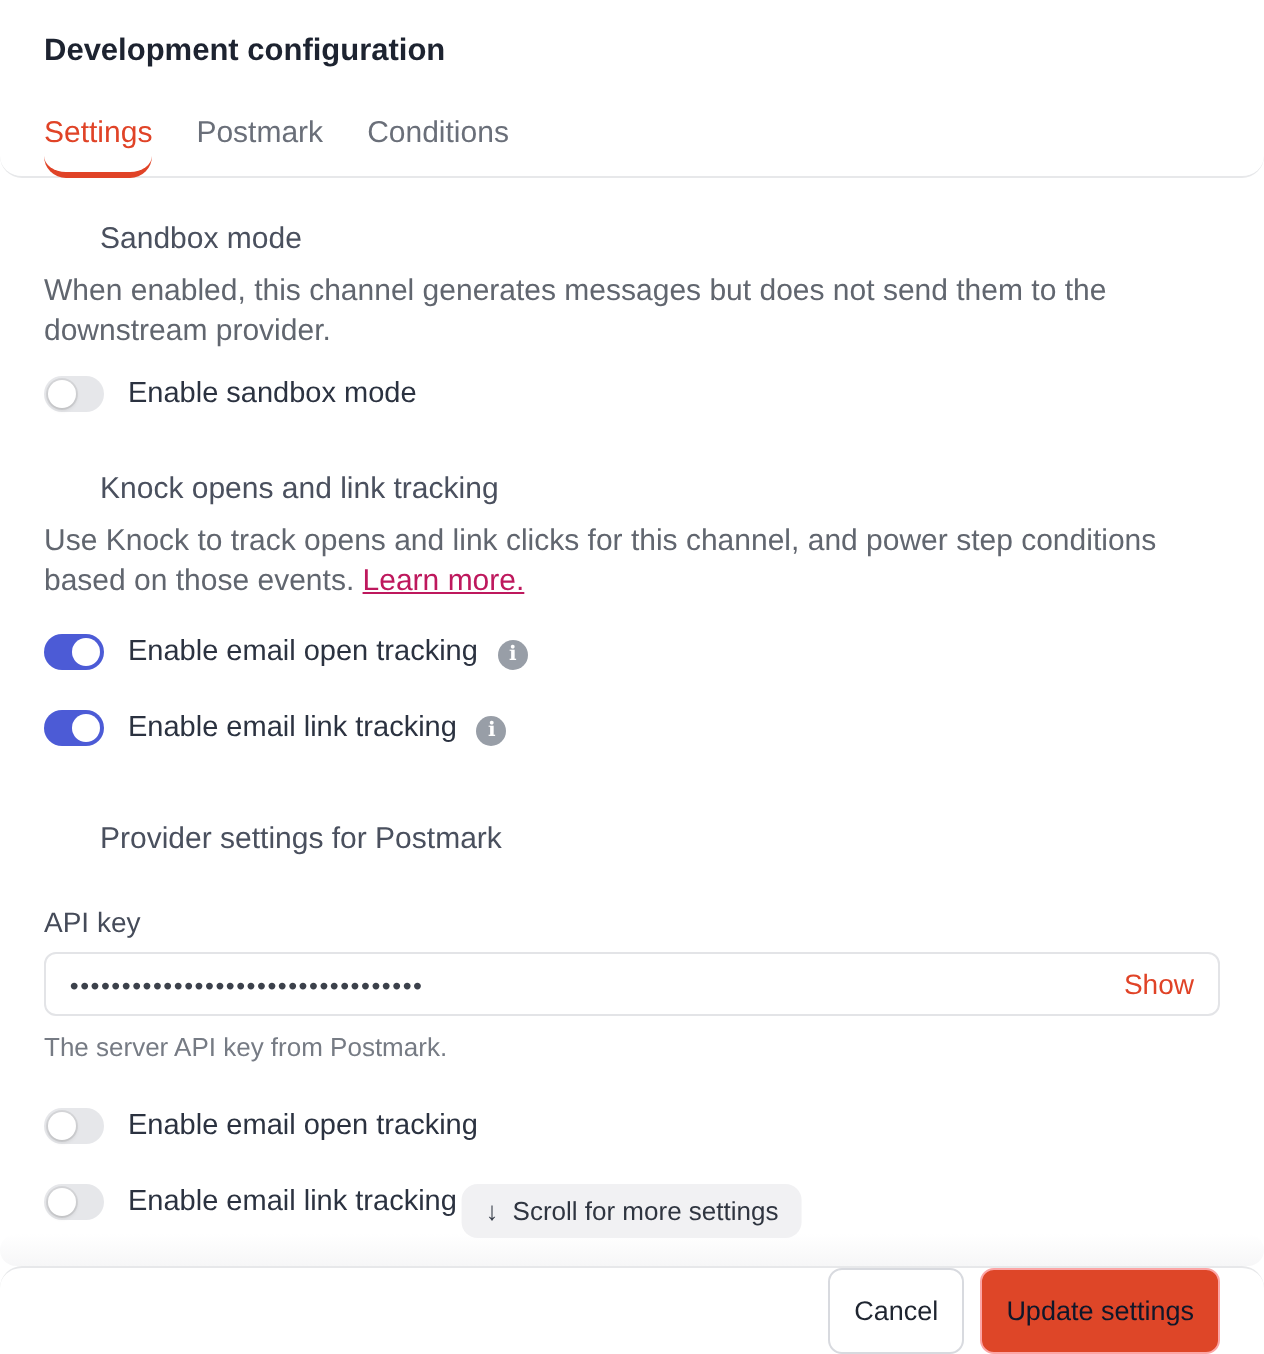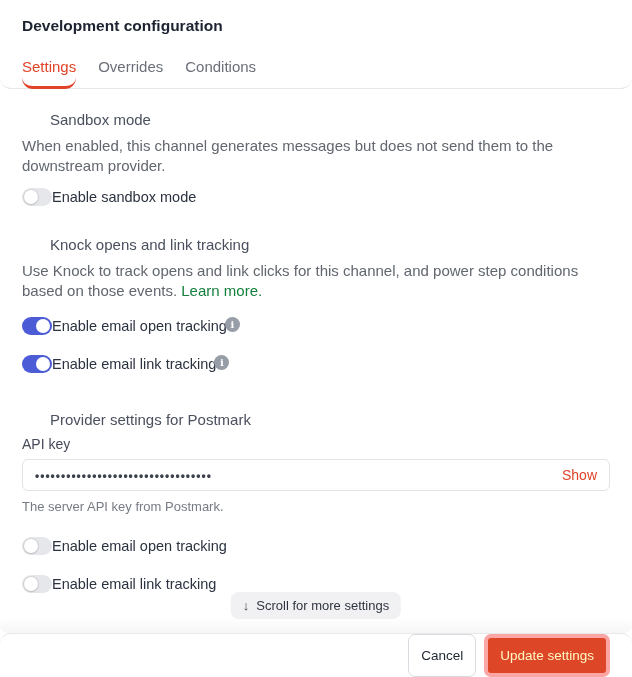--- a/index.html
+++ b/index.html
@@ -20,69 +20,69 @@
 
   
   .tabs { margin-top: 22px; padding: 0 22px; display: flex; gap: 22px; border-bottom: 1px solid #e7e8ea; }
   .tab { font-size: 15px; line-height: 18px; padding-bottom: 10px; color: #6a6f79; cursor: pointer; position: relative; border-bottom: 3px solid transparent; margin-bottom: -1px; }
   .tab.active { color: #e04327; font-weight: 500; border-bottom-color: #e04327; }
 
   
   .content { flex: 1; padding: 0 22px; position: relative; }
   .section-heading { font-size: 15px; font-weight: 400; color: #4a505e; line-height: 22px; margin-left: 28px; }
   .section-desc { font-size: 15px; color: #61666f; line-height: 20px; margin-top: 5px; max-width: 585px; }
-  .link { color: #15803d; cursor: pointer; }
+  .link { color: #be185d; text-decoration: underline; cursor: pointer; }
 
   .mt20 { margin-top: 20px; }
   .mt28 { margin-top: 28px; }
   .mt36 { margin-top: 36px; }
 
-  .toggle-row { display: flex; align-items: flex-start; height: 18px; }
+  .toggle-row { display: flex; align-items: flex-end; gap: 12px; height: 18px; }
   .toggle-row.mt12 { margin-top: 12px; }
   .toggle-row.mt16 { margin-top: 16px; }
   .toggle-row.mt20 { margin-top: 20px; }
   .toggle-row.mt22 { margin-top: 22px; }
   .toggle { width: 30px; height: 18px; border-radius: 9px; position: relative; flex: 0 0 auto; cursor: pointer; }
   .toggle.on { background: #4c5bd6; }
   .toggle.off { background: #e6e7ea; }
   .toggle .knob { width: 14px; height: 14px; border-radius: 50%; background: #fff; position: absolute; top: 2px; }
   .toggle.on .knob { right: 2px; }
   .toggle.off .knob { left: 2px; box-shadow: 0 0 0 1px rgba(0,0,0,0.07), 0 1px 2px rgba(0,0,0,0.12); }
   .toggle-label { font-size: 14.5px; color: #2b3240; line-height: 18px; }
   .info-icon { width: 15px; height: 15px; border-radius: 50%; background: #989ea7; color: #fff; font-size: 10px; font-weight: 700; display: inline-flex; align-items: center; justify-content: center; margin-left: -2px; cursor: pointer; font-family: "DejaVu Serif", serif; }
 
-  .field-label { margin-top: 4px; font-size: 14px; color: #454b59; line-height: 18px; }
+  .field-label { margin-top: 21px; font-size: 14px; color: #454b59; line-height: 18px; }
   .api-field { margin-top: 6px; height: 32px; border: 1px solid #e3e4e7; border-radius: 6px; display: flex; align-items: center; justify-content: space-between; padding: 0 12px; background: #fff; }
   .masked-dots { font-size: 12px; font-weight: 700; letter-spacing: 1px; color: #3c414b; line-height: 12px; transform: translateY(1px); }
   .show-link { font-size: 14px; color: #e04327; font-weight: 500; cursor: pointer; }
   .helper-text { margin-top: 8px; font-size: 13px; color: #767b84; line-height: 16px; }
 
   
   .fade { position: absolute; left: 0; right: 0; bottom: 0; height: 16px; background: linear-gradient(to bottom, rgba(250,250,250,0), rgba(246,246,247,0.95)); pointer-events: none; }
   .scroll-pill { position: absolute; left: 50%; transform: translateX(-50%); bottom: 14px; background: #f1f1f3; border-radius: 8px; padding: 6px 12px; display: flex; align-items: center; gap: 7px; font-size: 13px; color: #2f3540; white-space: nowrap; }
   .scroll-pill .arrow { font-size: 13px; color: #3a404c; }
 
   
   .footer { height: 44px; border-top: 1px solid #e7e8ea; display: flex; align-items: center; justify-content: flex-end; gap: 8px; padding: 0 22px; background: #fff; }
   .btn { height: 43px; border-radius: 7px; font-size: 13.5px; font-weight: 500; display: inline-flex; align-items: center; padding: 0 12px; cursor: pointer; font-family: inherit; }
   .btn-cancel { background: #fff; border: 1px solid #d8dadf; color: #1f2530; }
-  .btn-primary { background: #de4628; border: 4px solid #fca5a5; color: #fef9c3; }
+  .btn-primary { background: #de4628; border: 1px solid #fca5a5; color: #0f172a; }
 </style>
 </head>
 <body>
 
 <div class="page">
 
   <div class="header">
     <div class="page-title">Development configuration</div>
   </div>
 
   <div class="tabs">
     <div class="tab active">Settings</div>
-    <div class="tab">Overrides</div>
+    <div class="tab">Postmark</div>
     <div class="tab">Conditions</div>
   </div>
 
   <div class="content">
 
     <div class="section-heading mt20">Sandbox mode</div>
     <div class="section-desc">When enabled, this channel generates messages but does not send them to the downstream provider.</div>
     <div class="toggle-row mt12">
       <div class="toggle off">
           <div class="knob"></div>

